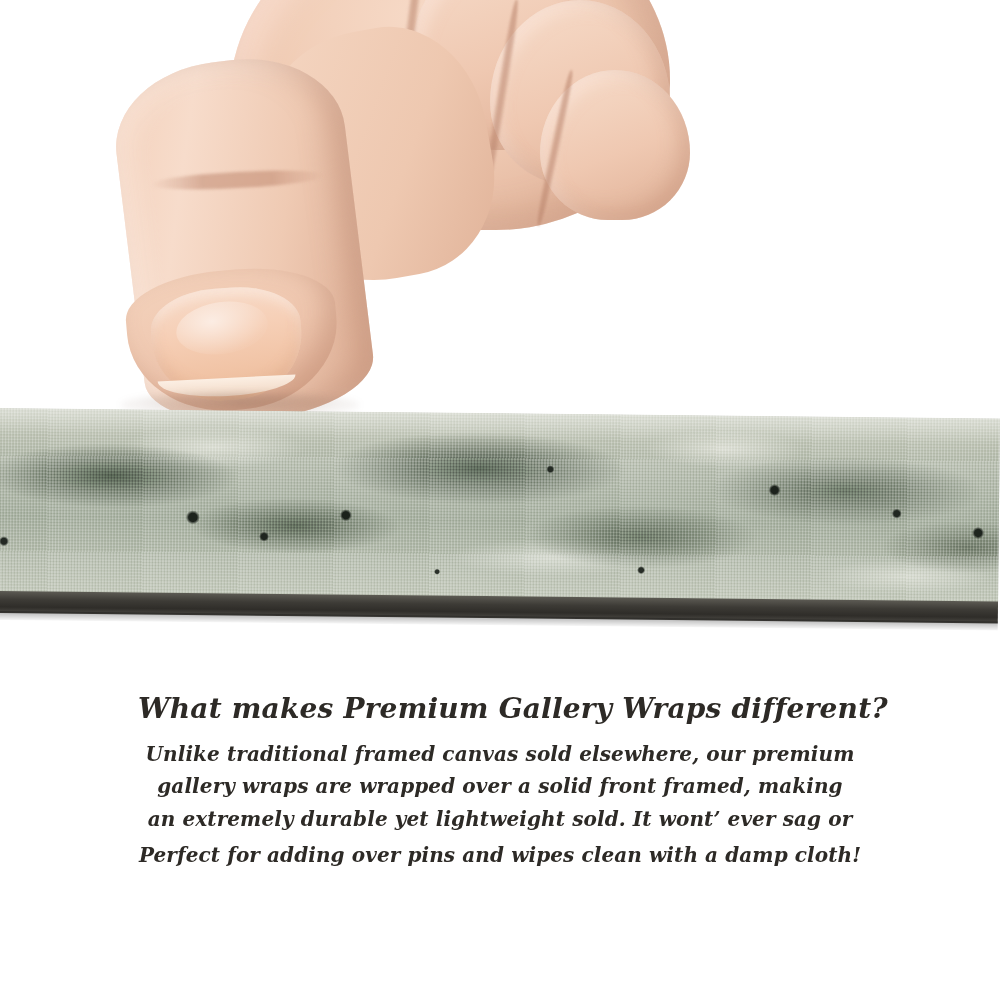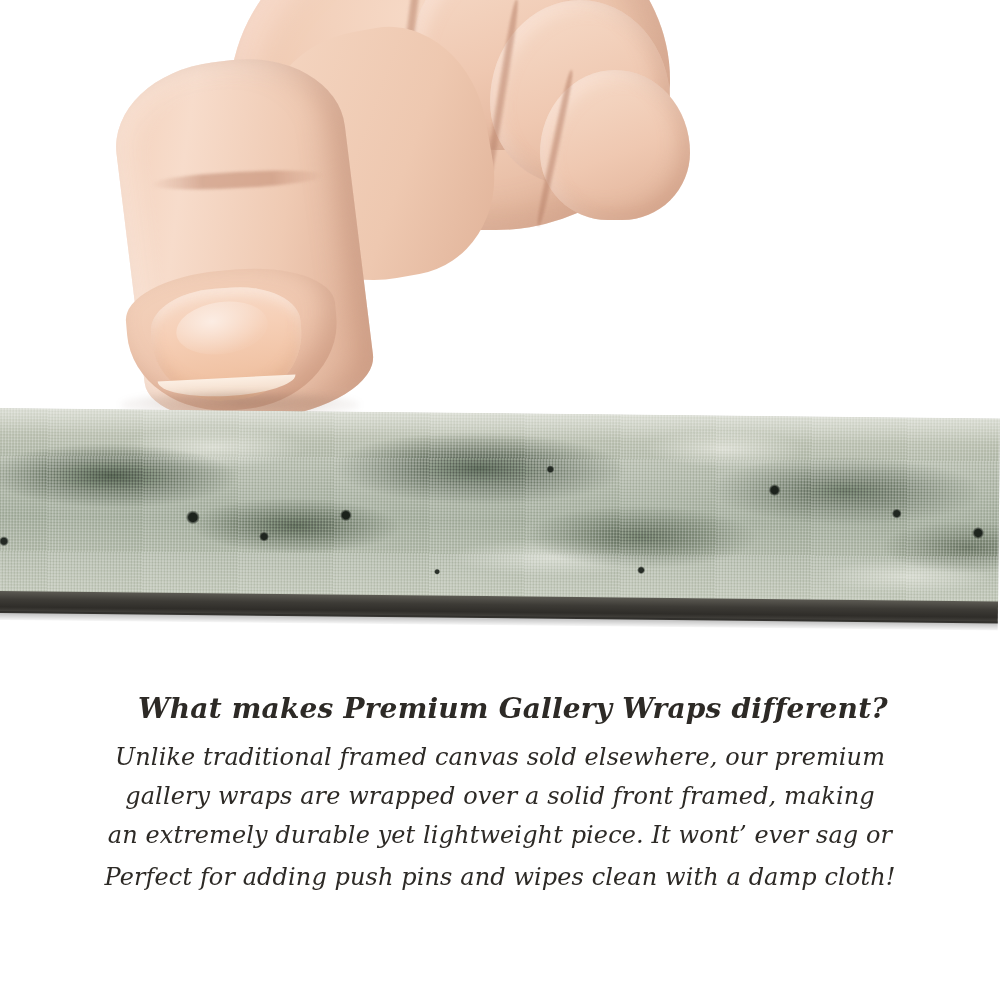--- a/index.html
+++ b/index.html
@@ -282,22 +282,22 @@
   }
   .caption .headline {
     font-size: 28px;
     font-weight: 700;
     line-height: 1.35;
     margin-bottom: 10px;
     letter-spacing: 0.2px;
     padding-left: 26px;
   }
   .caption .body-line {
-    font-size: 24px;
-    font-weight: 400;
+    font-size: 20px;
+    font-weight: 700;
     line-height: 1.62;
     letter-spacing: 0.1px;
   }
   .caption .last-line {
     margin-top: 4px;
   }
 </style>
 </head>
 <body>
 
@@ -331,17 +331,17 @@
       <div class="canvas-edge-dark"></div>
       <div class="canvas-edge-shadow"></div>
     </div>
 
   </div>
 
   <div class="caption">
     <div class="headline">What makes Premium Gallery Wraps different?</div>
     <div class="body-line">Unlike traditional framed canvas sold elsewhere, our premium</div>
     <div class="body-line">gallery wraps are wrapped over a solid front framed, making</div>
-    <div class="body-line">an extremely durable yet lightweight piece. It wont’ ever sag or</div>
-    <div class="body-line last-line">Perfect for adding push pins and wipes clean with a damp cloth!</div>
+    <div class="body-line">an extremely durable yet lightweight sold. It wont’ ever sag or</div>
+    <div class="body-line last-line">Perfect for adding over pins and wipes clean with a damp cloth!</div>
   </div>
 
 </div>
 
 </body></html>

